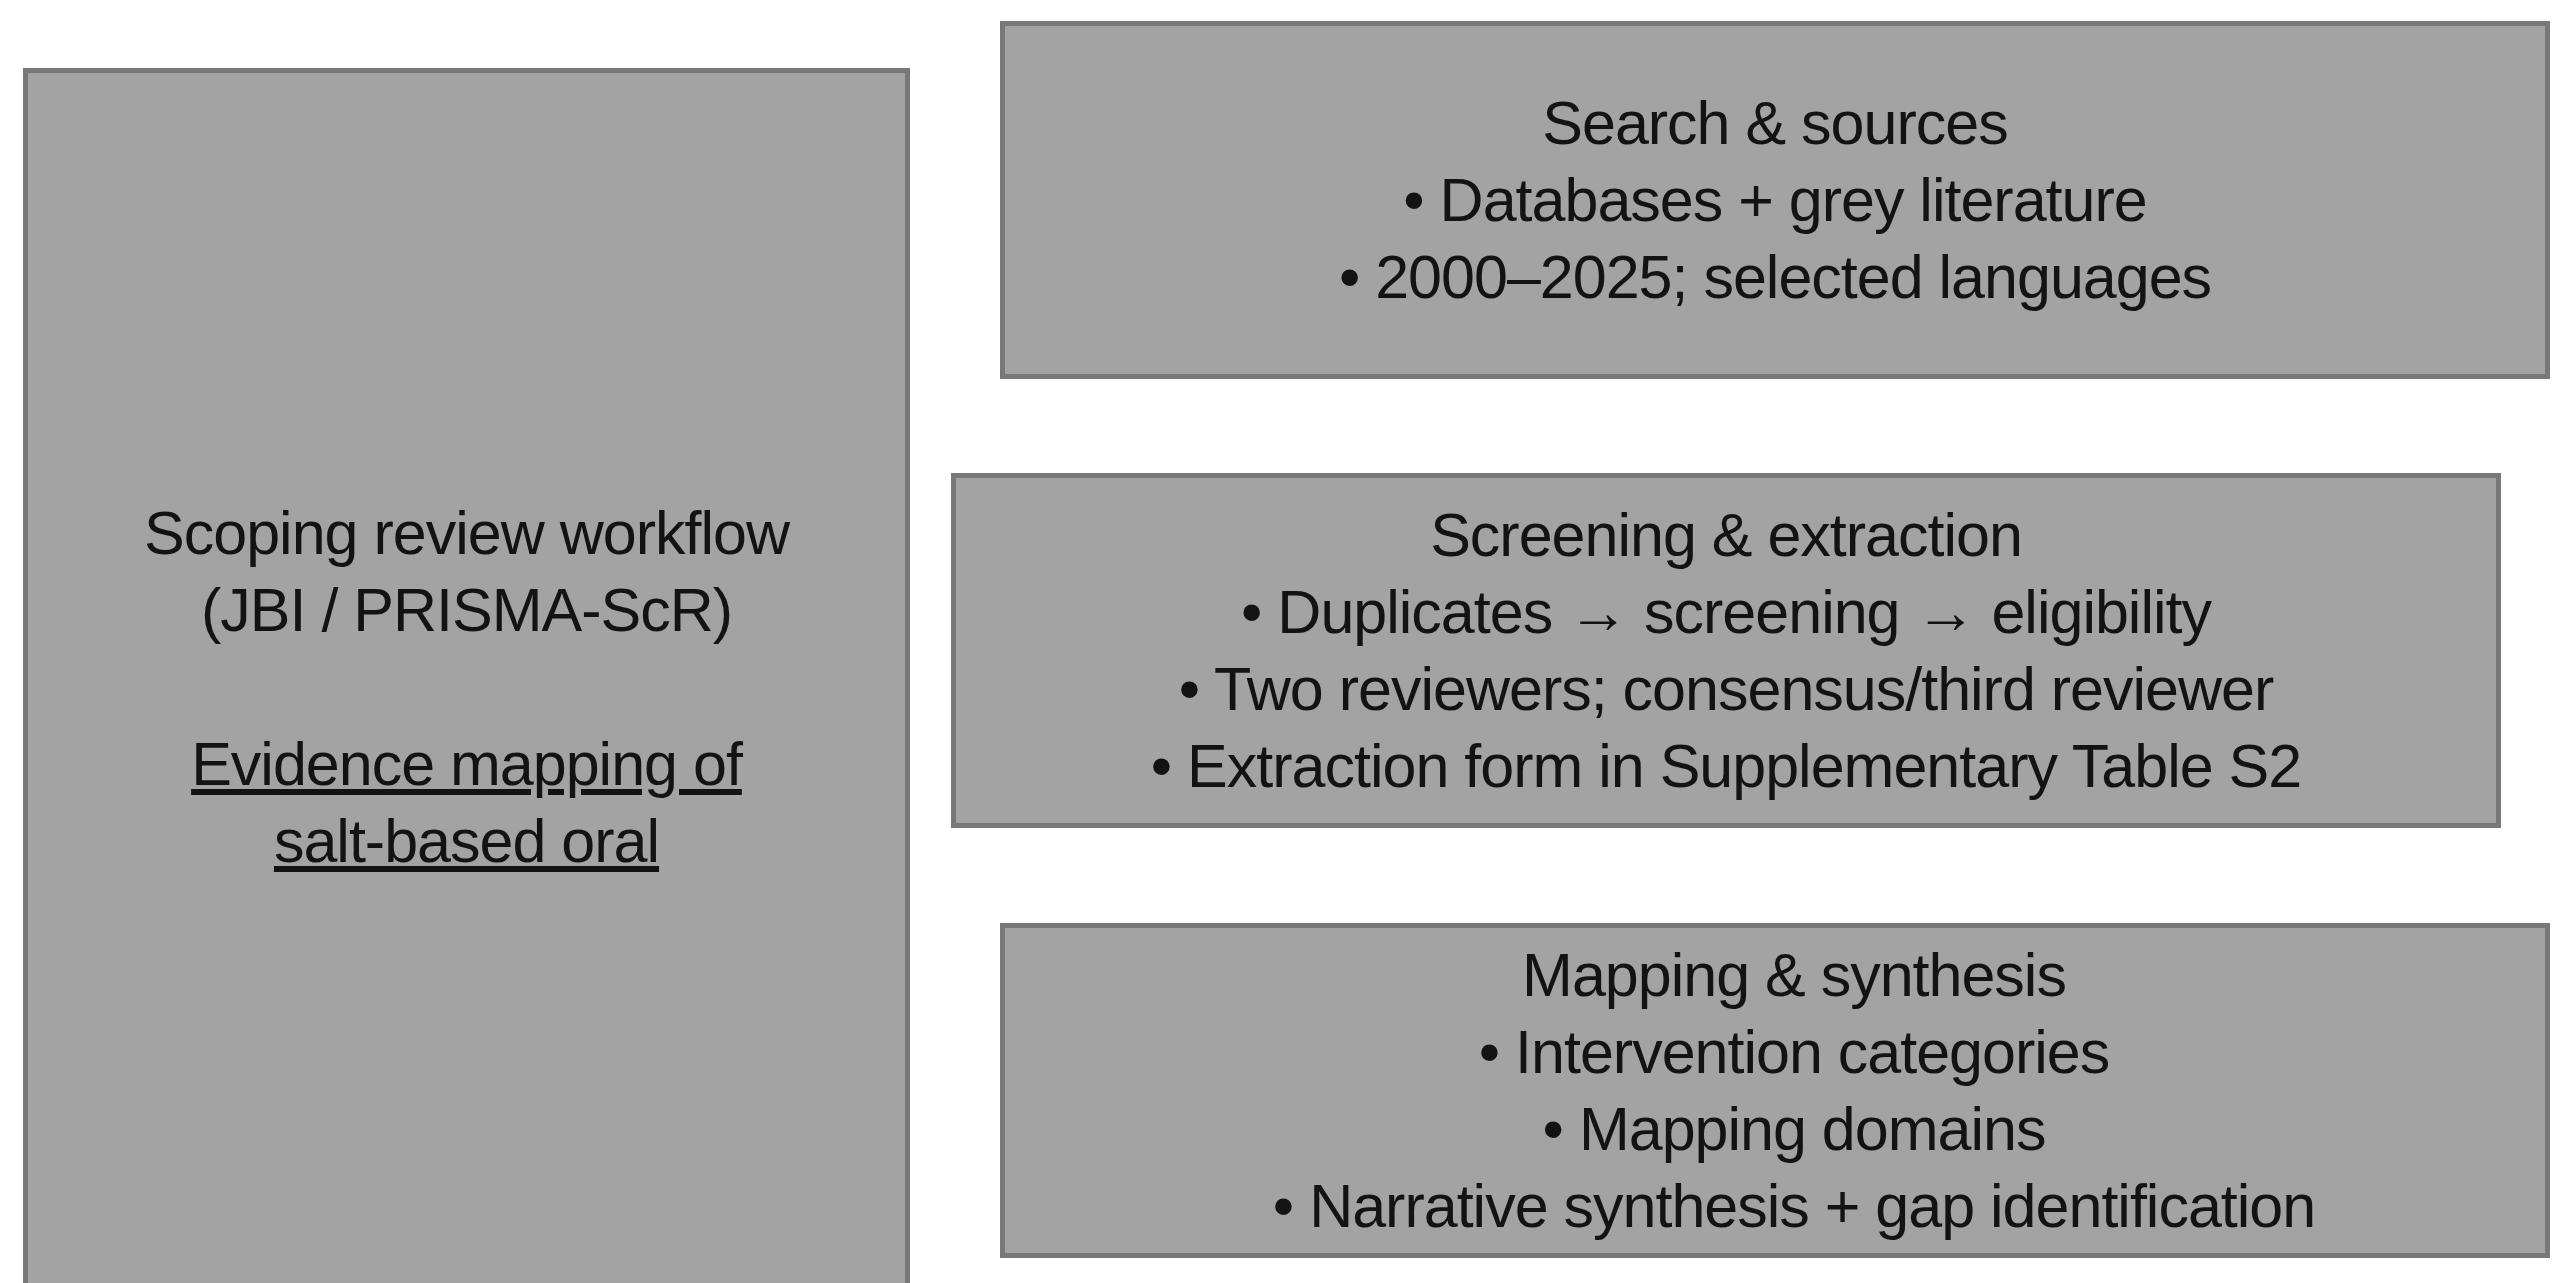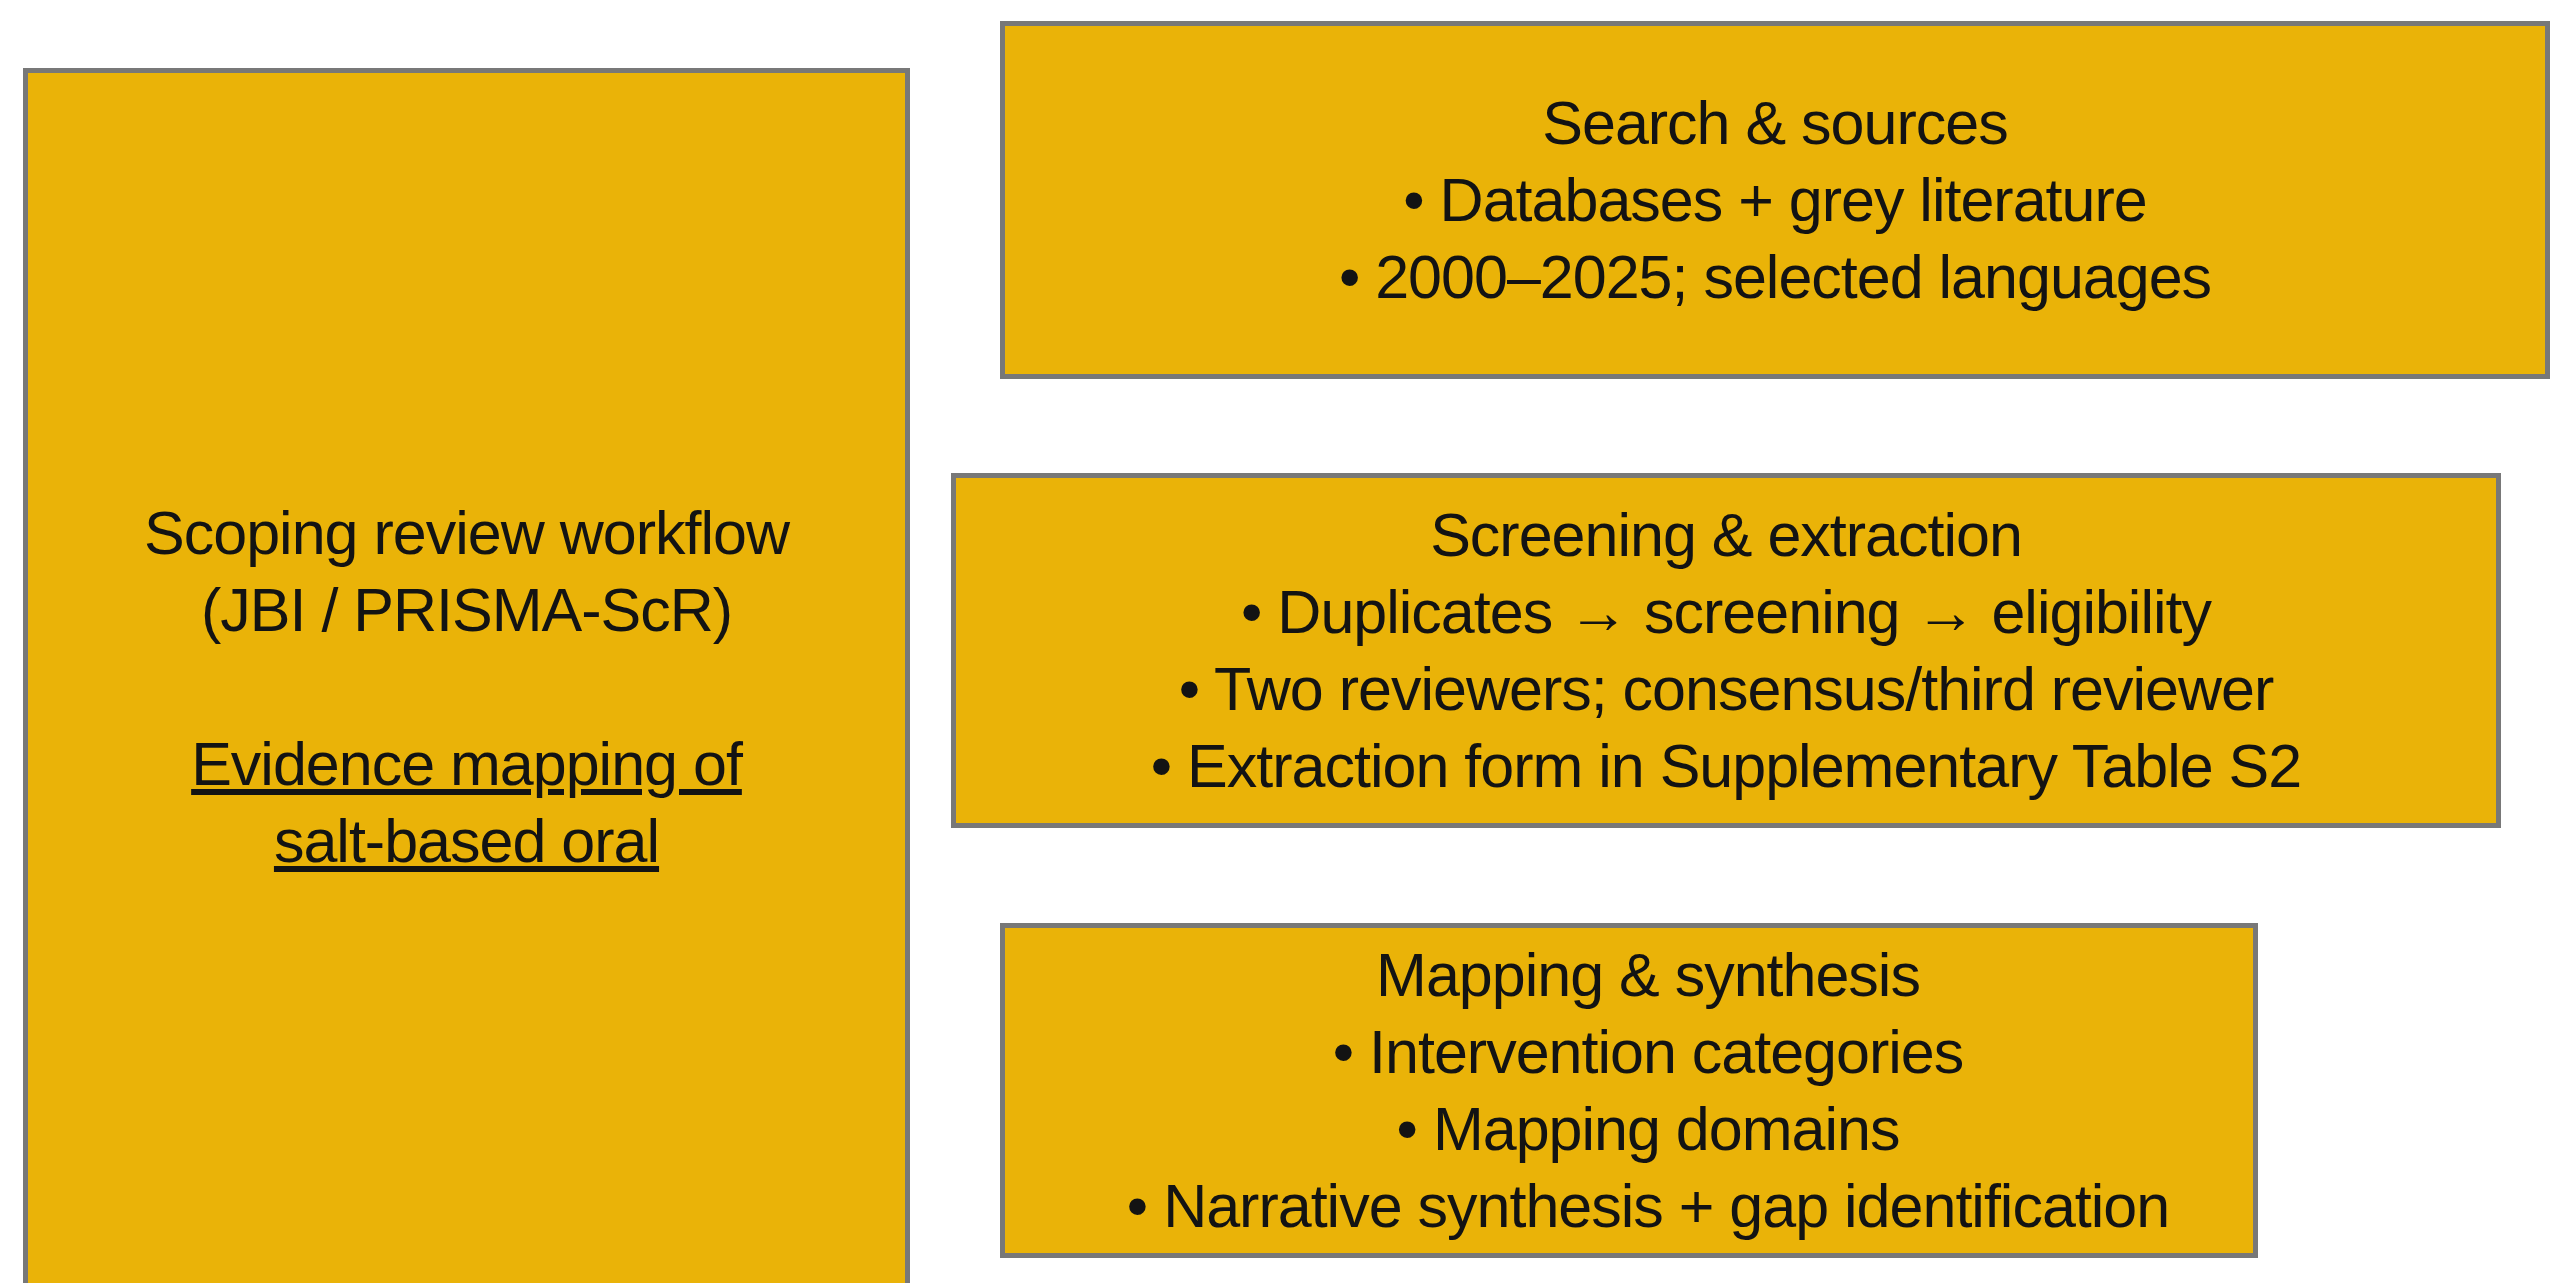--- a/index.html
+++ b/index.html
@@ -10,21 +10,21 @@
     width: 2576px;
     height: 1283px;
     background: #ffffff;
     position: relative;
     font-family: "Liberation Sans", sans-serif;
     color: #131313;
   }
   .box {
     position: absolute;
     box-sizing: border-box;
-    background: #eab308;
+    background: #a3a3a3;
     border: 5px solid #787878;
     display: flex;
     flex-direction: column;
     justify-content: center;
     align-items: center;
     text-align: center;
     font-size: 61px;
     line-height: 77px;
     letter-spacing: -1px;
   }
@@ -46,21 +46,21 @@
   }
   #stage-screening {
     left: 951px;
     top: 473px;
     width: 1550px;
     height: 355px;
   }
   #stage-mapping {
     left: 1000px;
     top: 923px;
-    width: 1258px;
+    width: 1550px;
     height: 335px;
     padding-left: 38px;
   }
   .para-gap {
     margin-top: 77px;
     text-decoration: underline;
   }
 </style>
 </head>
 <body>

